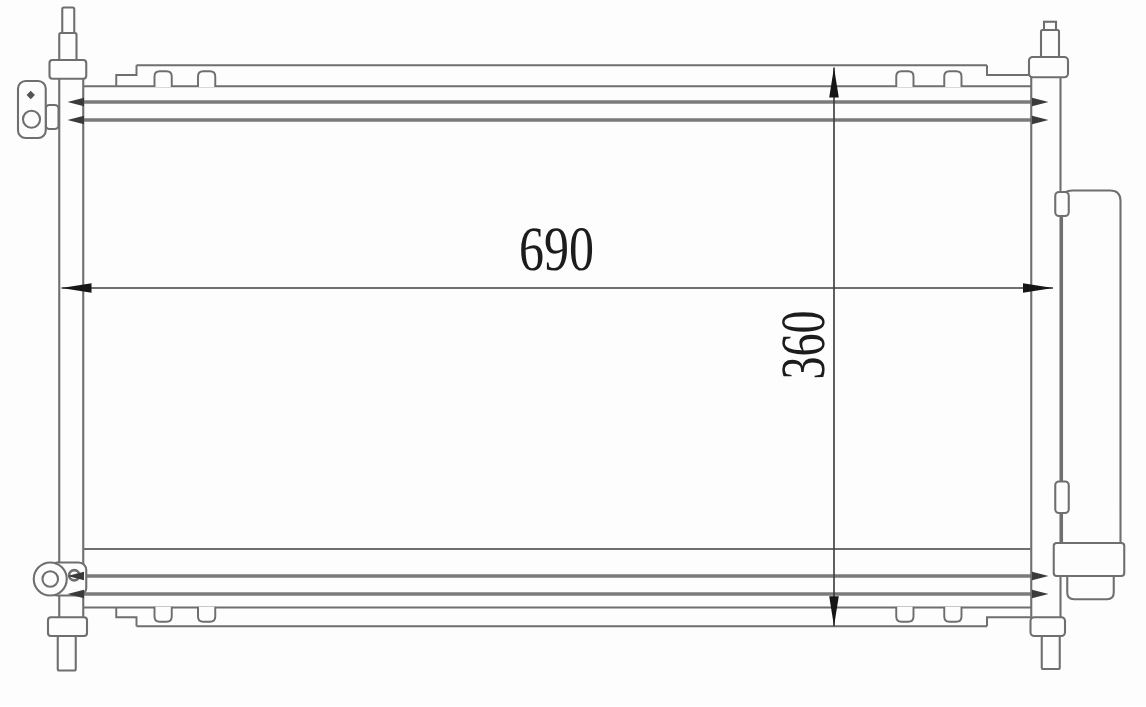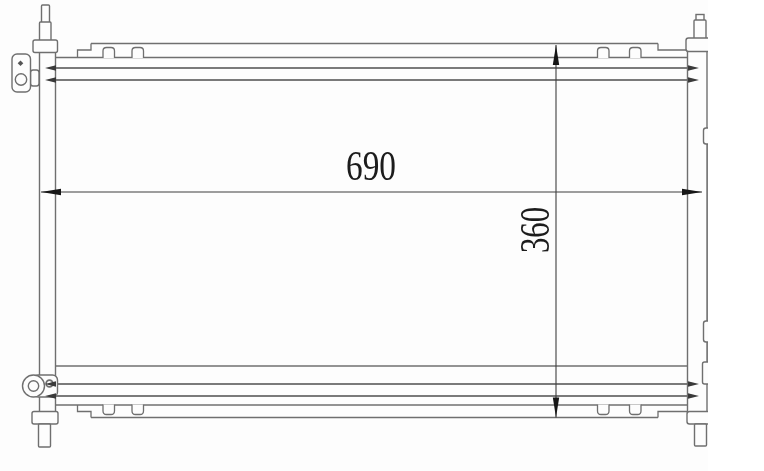--- a/index.html
+++ b/index.html
@@ -1,17 +1,17 @@
 <!DOCTYPE html>
 <html><head>
 <meta charset="utf-8">
 <style>
   html,body{margin:0;padding:0;background:#ffffff;}
   .canvas{
-    position:relative;width:708px;height:471px;background:#fdfdfd;overflow:hidden;
+    position:relative;width:764px;height:471px;background:#fdfdfd;overflow:hidden;
     font-family:"Liberation Serif","DejaVu Serif",serif;
   }
   svg{display:block;}
   .dim-text{fill:#1c1c1c;font-family:"Liberation Serif","DejaVu Serif",serif;font-size:42px;}
 </style>
 </head>
 <body>
 
 <div class="canvas">
 <svg width="764" height="471" viewBox="0 0 764 471">

